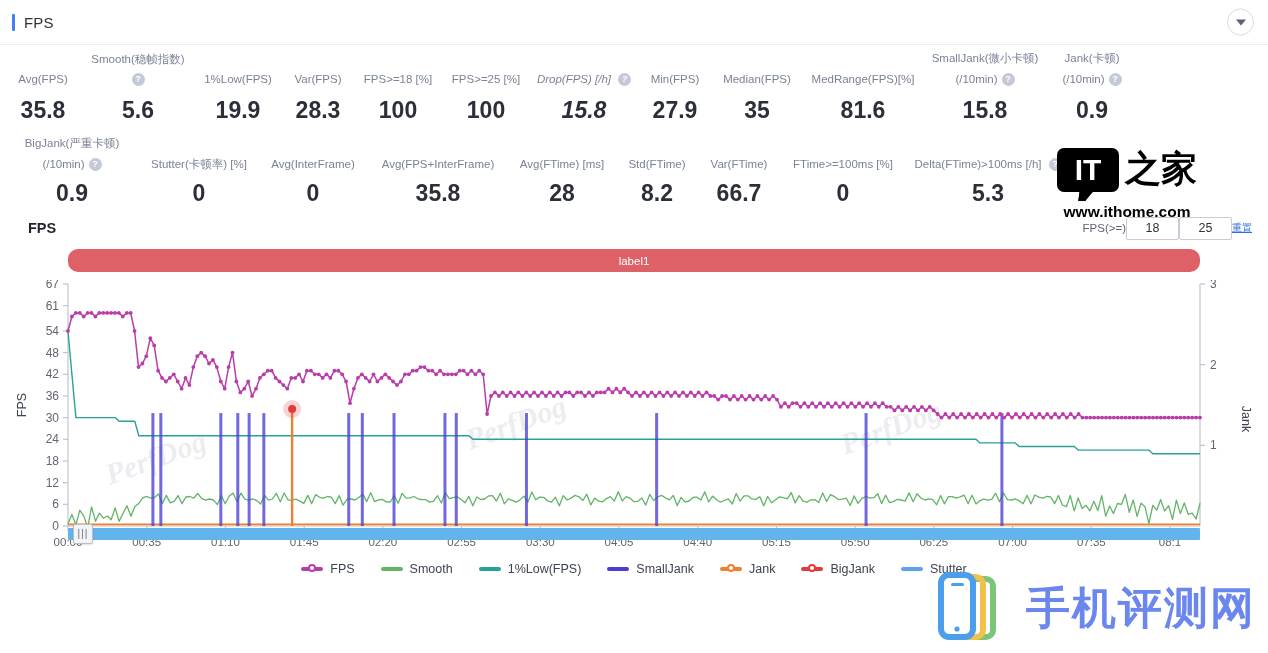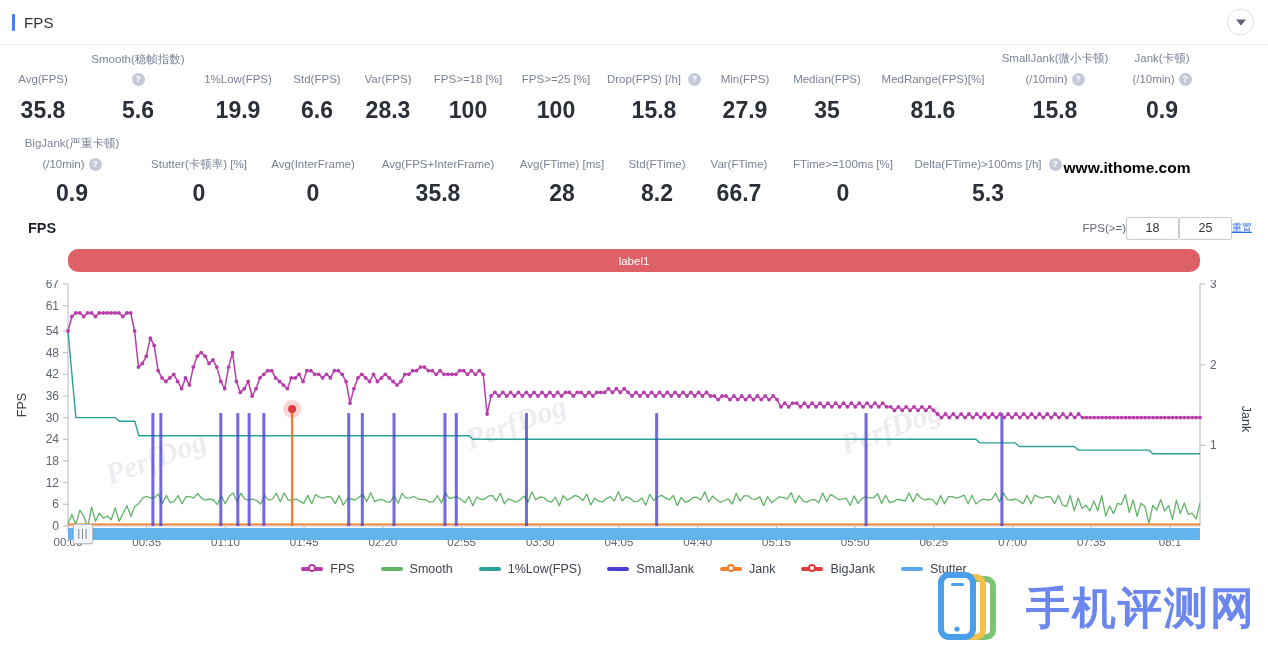--- a/index.html
+++ b/index.html
@@ -189,45 +189,39 @@
           <span class="qmark">?</span>
         </div>
         <div class="stat-value">5.6</div>
       </div>
       <div class="stat" style="width: 88px;">
         <div class="stat-label">
           <span>1%Low(FPS)</span>
         </div>
         <div class="stat-value">19.9</div>
       </div>
-      <div class="stat" style="width: 70px;">
-        <div class="stat-label">
-          <span>Std(FPS)</span>
-        </div>
-        <div class="stat-value">6.6</div>
-      </div>
       <div class="stat" style="width: 72px;">
         <div class="stat-label">
           <span>Var(FPS)</span>
         </div>
         <div class="stat-value">28.3</div>
       </div>
       <div class="stat" style="width: 88px;">
         <div class="stat-label">
           <span>FPS&gt;=18 [%]</span>
         </div>
         <div class="stat-value">100</div>
       </div>
       <div class="stat" style="width: 88px;">
         <div class="stat-label">
           <span>FPS&gt;=25 [%]</span>
         </div>
         <div class="stat-value">100</div>
       </div>
-      <div class="stat" style="width: 108px;">
+      <div class="stat" style="width: 108px; font-style: italic;">
         <div class="stat-label">
           <span>Drop(FPS) [/h]</span>
           <span class="qmark">?</span>
         </div>
         <div class="stat-value">15.8</div>
       </div>
       <div class="stat" style="width: 74px;">
         <div class="stat-label">
           <span>Min(FPS)</span>
         </div>
@@ -323,20 +317,24 @@
         <div class="stat-label">
           <span>Delta(FTime)&gt;100ms [/h]</span>
           <span class="qmark">?</span>
         </div>
         <div class="stat-value">5.3</div>
       </div>
     </div>
 </div>
 
 <div class="ithome">
+  <div class="ithome-row">
+    <div class="it-box">IT</div>
+    <div class="it-cn">之家</div>
+  </div>
   <div class="ithome-url">www.ithome.com</div>
 </div>
 
 <div class="chart-block">
 
   <div class="chart-head">
     <h3>FPS</h3>
     <div class="fps-controls">
       <span class="lbl">FPS(&gt;=)</span>
       <input class="num-input" type="text" value="18" style="">

